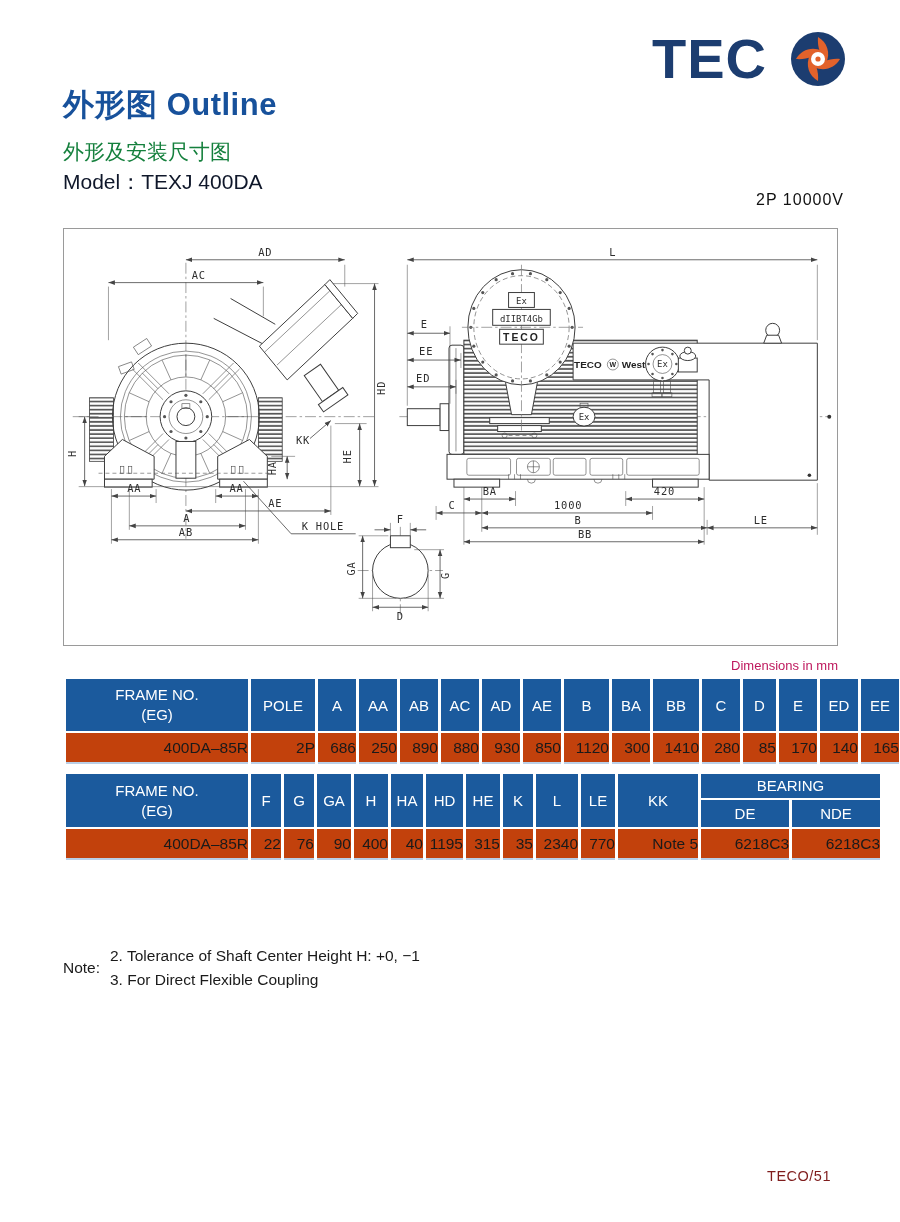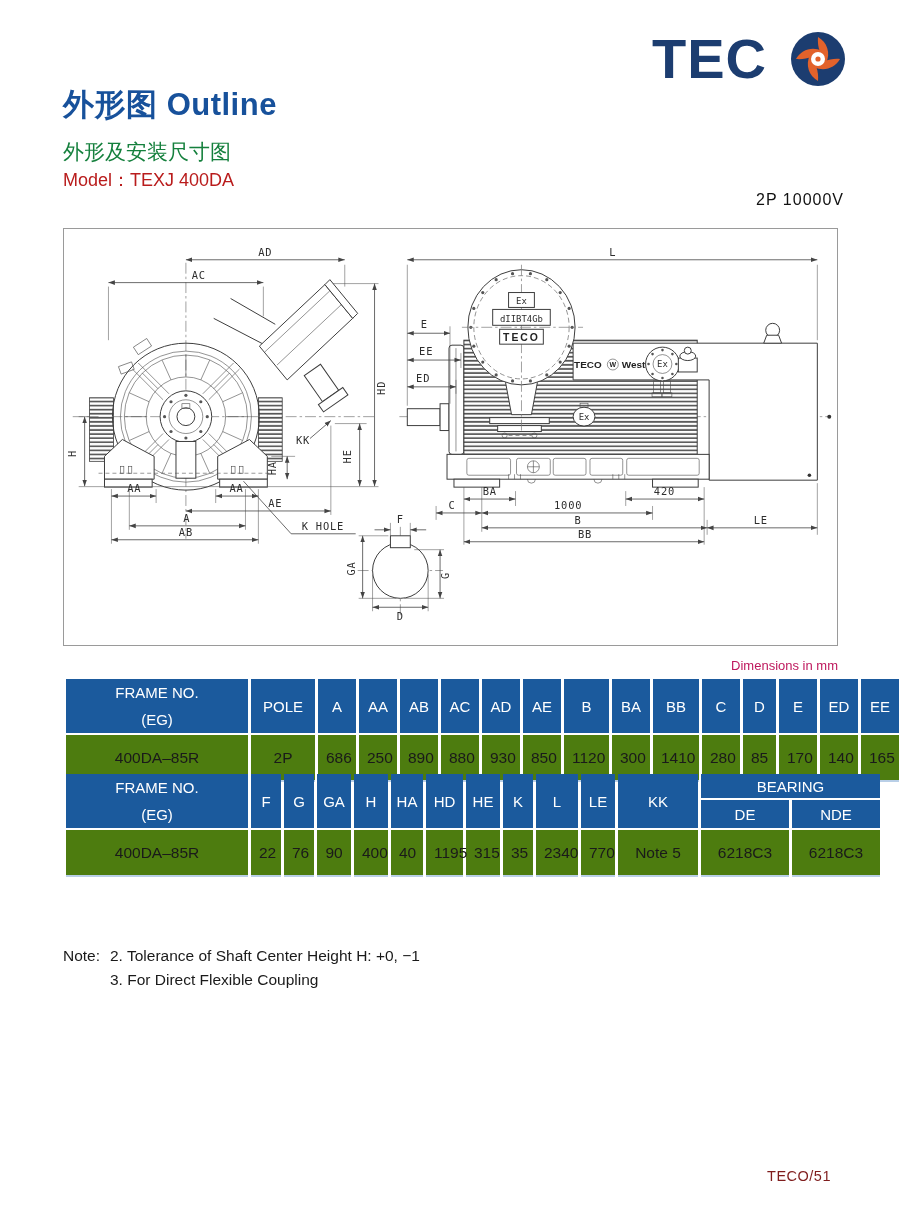--- a/index.html
+++ b/index.html
@@ -3,38 +3,38 @@
 <meta charset="utf-8">
 <style>
   html,body{margin:0;padding:0;background:#fff;}
   body{width:900px;height:1222px;position:relative;overflow:hidden;
        font-family:"Liberation Sans",sans-serif;color:#1a1a1a;}
   .abs{position:absolute;}
   
   .logo{top:28px;right:52px;width:196px;height:60px;}
   .title{left:63px;top:84px;font-size:31px;font-weight:bold;color:#17519b;letter-spacing:.5px;}
   .subtitle{left:63px;top:138px;font-size:21px;color:#15803d;}
-  .model{left:63px;top:168px;font-size:18px;color:#b91c1c;}
+  .model{left:63px;top:168px;font-size:21px;color:#0f172a;}
   .rating{right:56px;top:191px;font-size:16px;color:#111;letter-spacing:1px;}
   
   .drawbox{left:63px;top:228px;width:775px;height:418px;border:1.4px solid #9a9a9a;box-sizing:border-box;background:#fff;}
   .dimsnote{right:62px;top:658px;font-size:13px;color:#be185d;}
   
   .dim-table{position:absolute;left:63px;width:775px;table-layout:fixed;
              border-collapse:separate;border-spacing:3px 2px;}
   .t1{top:677px;} .t2{top:772px;}
   .dim-table th{background:#1b5a9d;color:#fff;font-weight:normal;font-size:15px;
                 text-align:center;vertical-align:middle;padding:0;}
   .t1 th{height:52px;} 
   .t2 th.h2x{height:53px;} .t2 th.bearing{height:22px;} .t2 th.sub{height:25px;}
-  .dim-table td{background:#4d7c0f;color:#1a1a1a;font-size:15.5px;text-align:center;
-                height:29px;padding:8px;border-bottom:2px solid #b9cfe7;}
-  th.frame{white-space:pre-line;line-height:27px;}
+  .dim-table td{background:#c2410c;color:#1a1a1a;font-size:15.5px;text-align:right;
+                height:29px;padding:0;border-bottom:2px solid #b9cfe7;}
+  th.frame{white-space:pre-line;line-height:20px;}
   
-  .notes{left:63px;top:944px;width:600px;font-size:15.5px;line-height:23.5px;display:flex;}
+  .notes{left:63px;top:944px;width:600px;font-size:15.5px;line-height:23.5px;display:flex;align-items:center;}
   .notes .nlabel{width:47px;flex:none;}
   .note-item{white-space:pre-line;padding-left:19px;text-indent:-19px;}
   .footer{right:69px;top:1168px;font-size:14.5px;color:#7f1d1d;letter-spacing:.5px;}
   
   .ol{fill:none;stroke:#3c3c3c;stroke-width:1;}
   .olw{fill:#fff;stroke:#3c3c3c;stroke-width:1;}
   .thin{fill:none;stroke:#4a4a4a;stroke-width:.6;}
   .cl{fill:none;stroke:#787878;stroke-width:.7;stroke-dasharray:11 3 2.5 3;}
   .dim{fill:none;stroke:#444;stroke-width:.8;}
   .ext{fill:none;stroke:#555;stroke-width:.55;}

